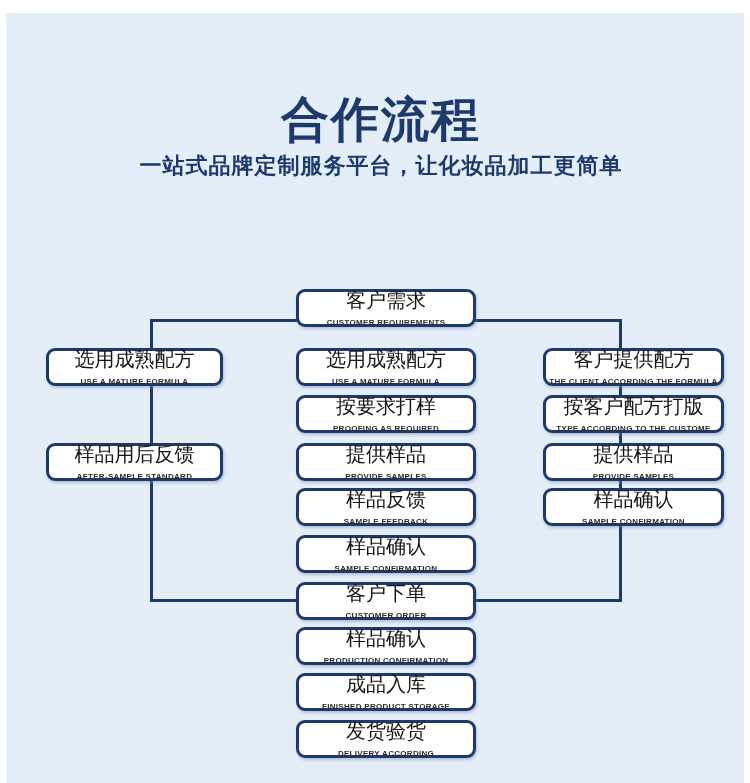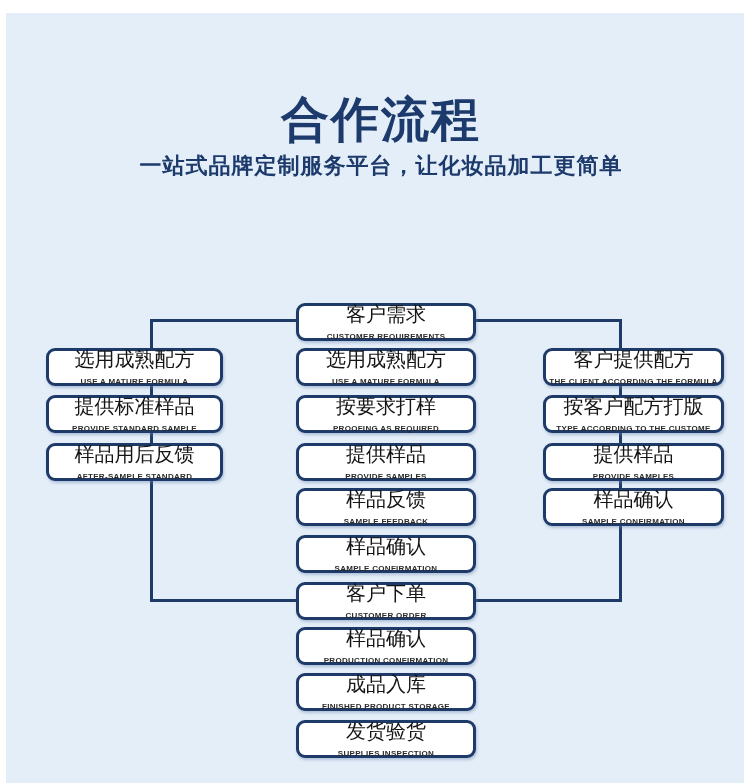--- a/index.html
+++ b/index.html
@@ -92,21 +92,21 @@
   <div class="main-title">合作流程</div>
   <div class="subtitle">一站式品牌定制服务平台，让化妆品加工更简单</div>
 
   <div class="line" style="left:144px;top:319px;width:147px;height:3px;"></div>
   <div class="line" style="left:469px;top:319px;width:147px;height:3px;"></div>
   <div class="line" style="left:144px;top:319px;width:3px;height:283px;"></div>
   <div class="line" style="left:613px;top:319px;width:3px;height:283px;"></div>
   <div class="line" style="left:144px;top:599px;width:147px;height:3px;"></div>
   <div class="line" style="left:469px;top:599px;width:147px;height:3px;"></div>
 
-  <div class="box col-center" style="top:303px">
+  <div class="box col-center" style="top:289px">
     <span class="zh">客户需求</span>
     <span class="en">CUSTOMER REQUIREMENTS</span>
   </div>
   <div class="box col-center" style="top:348px">
     <span class="zh">选用成熟配方</span>
     <span class="en">USE A MATURE FORMULA</span>
   </div>
   <div class="box col-center" style="top:395px">
     <span class="zh">按要求打样</span>
     <span class="en">PROOFING AS REQUIRED</span>
@@ -130,30 +130,26 @@
   <div class="box col-center" style="top:627px">
     <span class="zh">样品确认</span>
     <span class="en">PRODUCTION CONFIRMATION</span>
   </div>
   <div class="box col-center" style="top:673px">
     <span class="zh">成品入库</span>
     <span class="en">FINISHED PRODUCT STORAGE</span>
   </div>
   <div class="box col-center" style="top:720px">
     <span class="zh">发货验货</span>
-    <span class="en">SUPPLIES INSPECTION</span>
+    <span class="en">DELIVERY ACCORDING</span>
   </div>
 
   <div class="box col-left" style="top:348px">
     <span class="zh">选用成熟配方</span>
     <span class="en">USE A MATURE FORMULA</span>
-  </div>
-  <div class="box col-left" style="top:395px">
-    <span class="zh">提供标准样品</span>
-    <span class="en">PROVIDE STANDARD SAMPLE</span>
   </div>
   <div class="box col-left" style="top:443px">
     <span class="zh">样品用后反馈</span>
     <span class="en">AFTER-SAMPLE STANDARD</span>
   </div>
 
   <div class="box col-right" style="top:348px">
     <span class="zh">客户提供配方</span>
     <span class="en">THE CLIENT ACCORDING THE FORMULA</span>
   </div>

